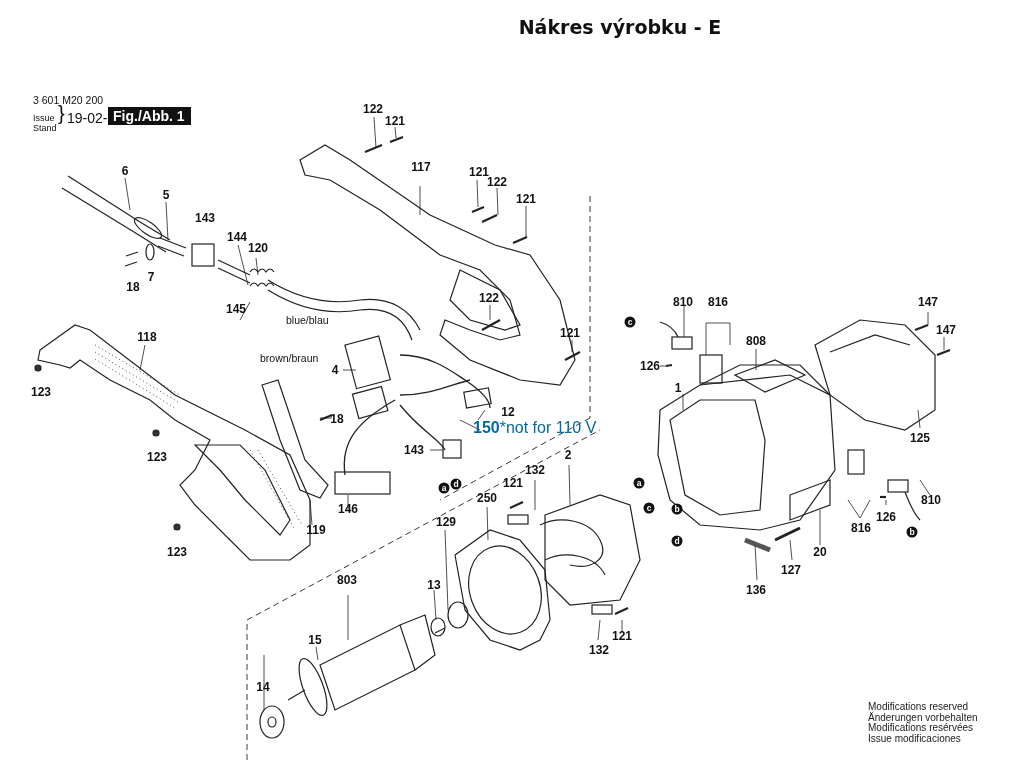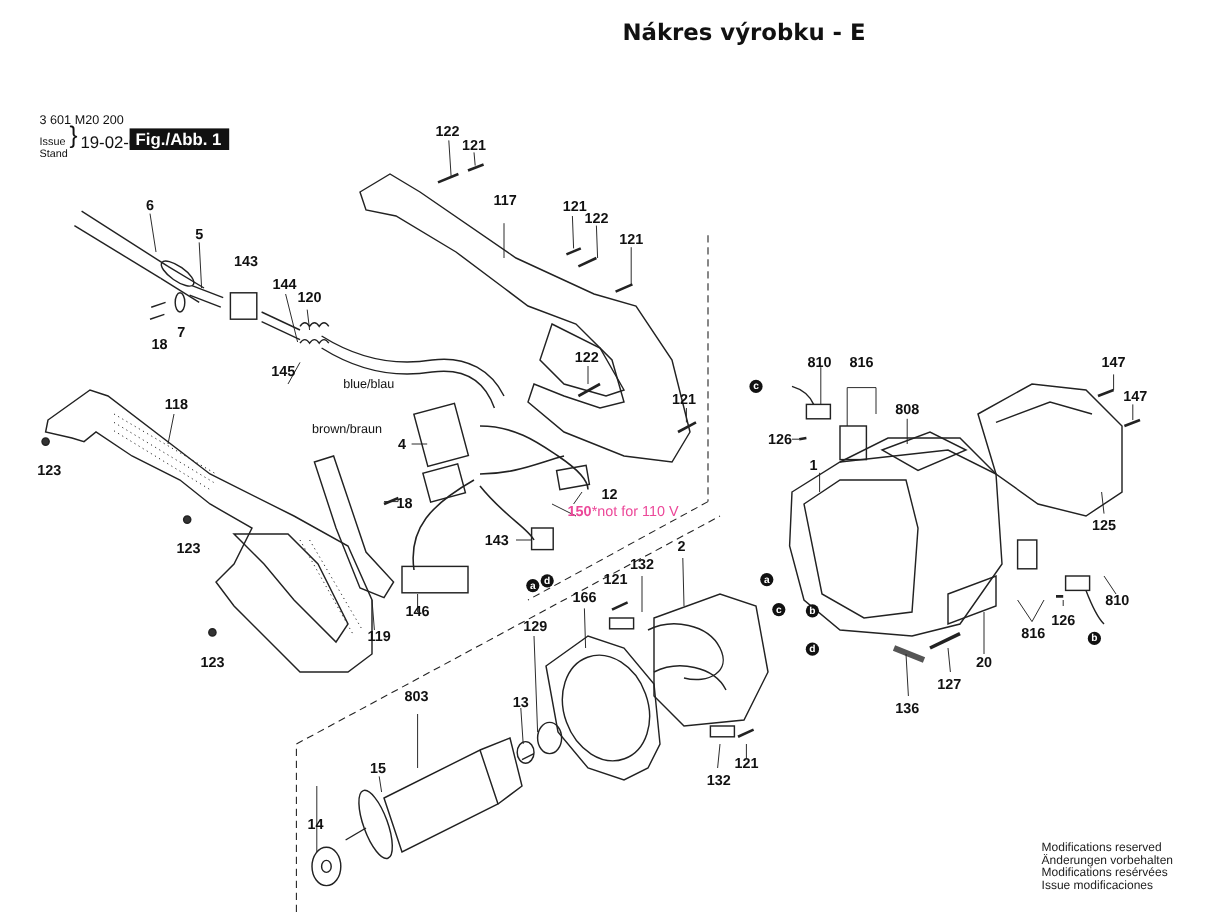--- a/index.html
+++ b/index.html
@@ -7,21 +7,21 @@
   .title { position:absolute; left:0; width:1240px; top:16px; text-align:center; font-family:"DejaVu Sans", sans-serif; font-weight:bold; font-size:19px; color:#111; }
   .docnum { position:absolute; left:33px; top:94px; font-size:10.5px; }
   .issue { position:absolute; left:33px; top:113px; font-size:9px; line-height:10px; }
   .issue-date { position:absolute; left:67px; top:110px; font-size:14px; }
   .brace { position:absolute; left:58px; top:103px; font-size:20px; line-height:20px; font-weight:normal; }
   .fig { position:absolute; left:108px; top:107px; background:#111; color:#fff; font-weight:bold; font-size:14px; padding:1px 6px 1px 5px; }
   .mods { position:absolute; left:868px; top:702px; font-size:10px; line-height:10.5px; color:#222; }
   svg.art { position:absolute; left:0; top:0; }
   .lbl { position:absolute; font-weight:bold; font-size:12px; color:#111; white-space:nowrap; transform:translate(-50%,-50%); }
   .note { position:absolute; font-size:10.5px; color:#111; white-space:nowrap;margin-top:34px; }
-  .note150 { position:absolute; font-size:12px; color:#ec4899; white-space:nowrap; }
+  .note150 { position:absolute; font-size:16px; color:#0369a1; white-space:nowrap; }
   .note150 b { font-weight:bold; }
   .conn { position:absolute; width:11px; height:11px; border-radius:50%; background:#111; color:#fff; font-size:8.5px; font-weight:bold; text-align:center; line-height:11px; transform:translate(-50%,-50%); }
 </style>
 </head>
 <body>
 
 <div class="title">Nákres výrobku - E</div>
 
 <div class="docnum">3 601 M20 200</div>
 <div class="issue">
@@ -261,21 +261,21 @@
 </div>
 <div class="lbl" style="left:414px;top:450px;">143</div>
 <div class="lbl" style="left:348px;top:509px;">146</div>
 
 <div class="conn" style="left:444px;top:488px;">a</div>
 <div class="conn" style="left:456px;top:484px;">d</div>
 
 <div class="lbl" style="left:535px;top:470px;">132</div>
 <div class="lbl" style="left:513px;top:483px;">121</div>
 <div class="lbl" style="left:568px;top:455px;">2</div>
-<div class="lbl" style="left:487px;top:498px;">166</div>
+<div class="lbl" style="left:487px;top:498px;">250</div>
 <div class="lbl" style="left:446px;top:522px;">129</div>
 <div class="lbl" style="left:434px;top:585px;">13</div>
 <div class="lbl" style="left:347px;top:580px;">803</div>
 <div class="lbl" style="left:315px;top:640px;">15</div>
 <div class="lbl" style="left:263px;top:687px;">14</div>
 <div class="lbl" style="left:622px;top:636px;">121</div>
 <div class="lbl" style="left:599px;top:650px;">132</div>
 
 <div class="conn" style="left:639px;top:483px;">a</div>
 <div class="conn" style="left:649px;top:508px;">c</div>

